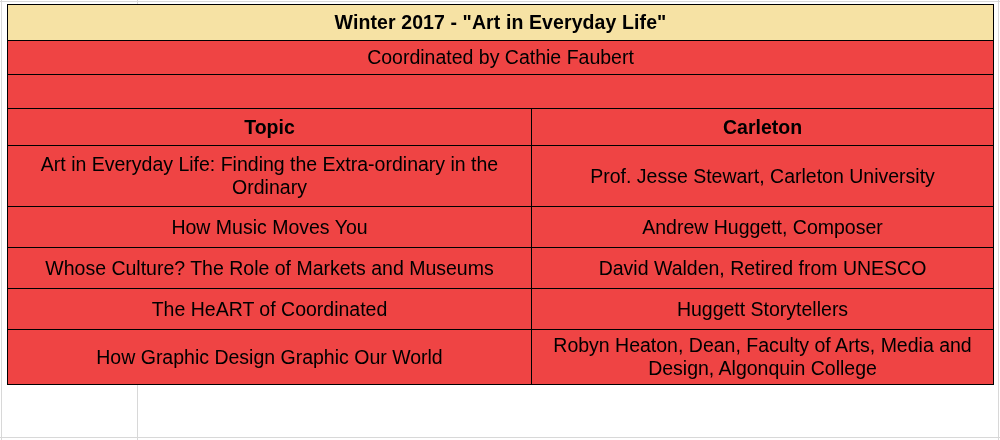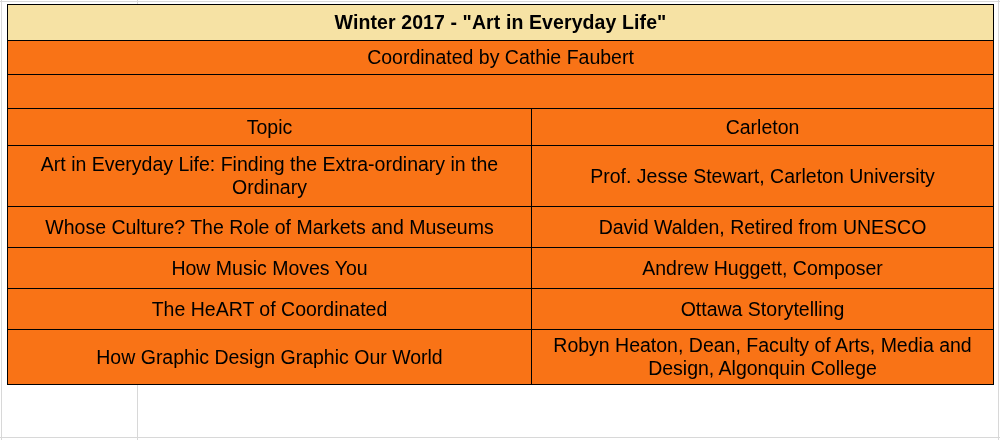--- a/index.html
+++ b/index.html
@@ -48,21 +48,21 @@
     table-layout: fixed;
   }
   #schedule-table td {
     border: 1.6px solid #000000;
     padding: 2px 6px;
     text-align: center;
     vertical-align: middle;
     color: #000000;
     line-height: 1.18;
     font-size: 19.5px;
-    background: #f97316;
+    background: #ef4444;
     box-sizing: border-box;
   }
 
   
   .col-topic   { width: 524px; }
   .col-speaker { width: 462px; }
 
   
   .title-cell {
     background: #f6e2a4 !important;
@@ -72,21 +72,21 @@
     letter-spacing: 0.1px;
   }
   .coordinator-cell {
     height: 34px;
     font-size: 20px;
   }
   .spacer-cell {
     height: 34px;
   }
   .colhead-cell {
-    font-weight: normal;
+    font-weight: bold;
     font-size: 20.5px;
     height: 37px;
   }
   .row-tall td { height: 61px; }
   .row-std  td { height: 41px; }
   .row-last td { height: 55px; }
 </style>
 </head>
 <body>
 
@@ -121,33 +121,33 @@
         <td class="colhead-cell">Topic</td>
         <td class="colhead-cell">Carleton</td>
       </tr>
 
       <tr class="row-tall">
         <td>Art in Everyday Life: Finding the Extra-ordinary in the Ordinary</td>
         <td>Prof. Jesse Stewart, Carleton University</td>
       </tr>
 
       <tr class="row-std">
-        <td>Whose Culture? The Role of Markets and Museums</td>
-        <td>David Walden, Retired from UNESCO</td>
+        <td>How Music Moves You</td>
+        <td>Andrew Huggett, Composer</td>
       </tr>
 
       <tr class="row-std">
-        <td>How Music Moves You</td>
-        <td>Andrew Huggett, Composer</td>
+        <td>Whose Culture? The Role of Markets and Museums</td>
+        <td>David Walden, Retired from UNESCO</td>
       </tr>
 
 
       <tr class="row-std">
         <td>The HeART of Coordinated</td>
-        <td>Ottawa Storytelling</td>
+        <td>Huggett Storytellers</td>
       </tr>
 
       <tr class="row-last">
         <td>How Graphic Design Graphic Our World</td>
         <td>Robyn Heaton, Dean, Faculty of Arts, Media and Design, Algonquin College</td>
       </tr>
 
     </tbody>
   </table>
 </div>

